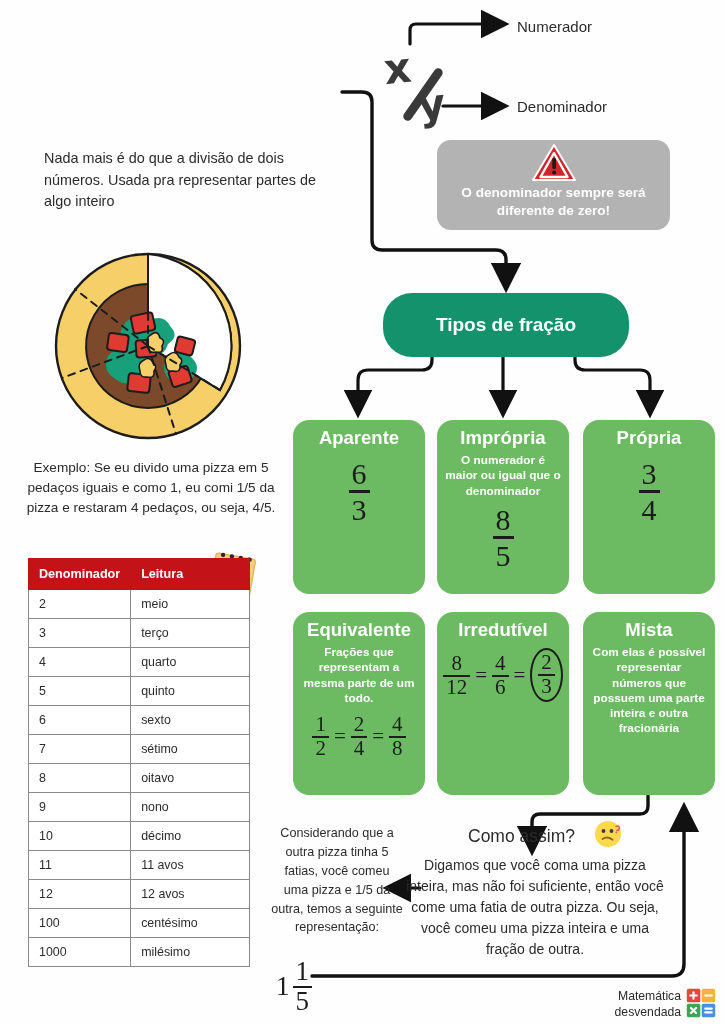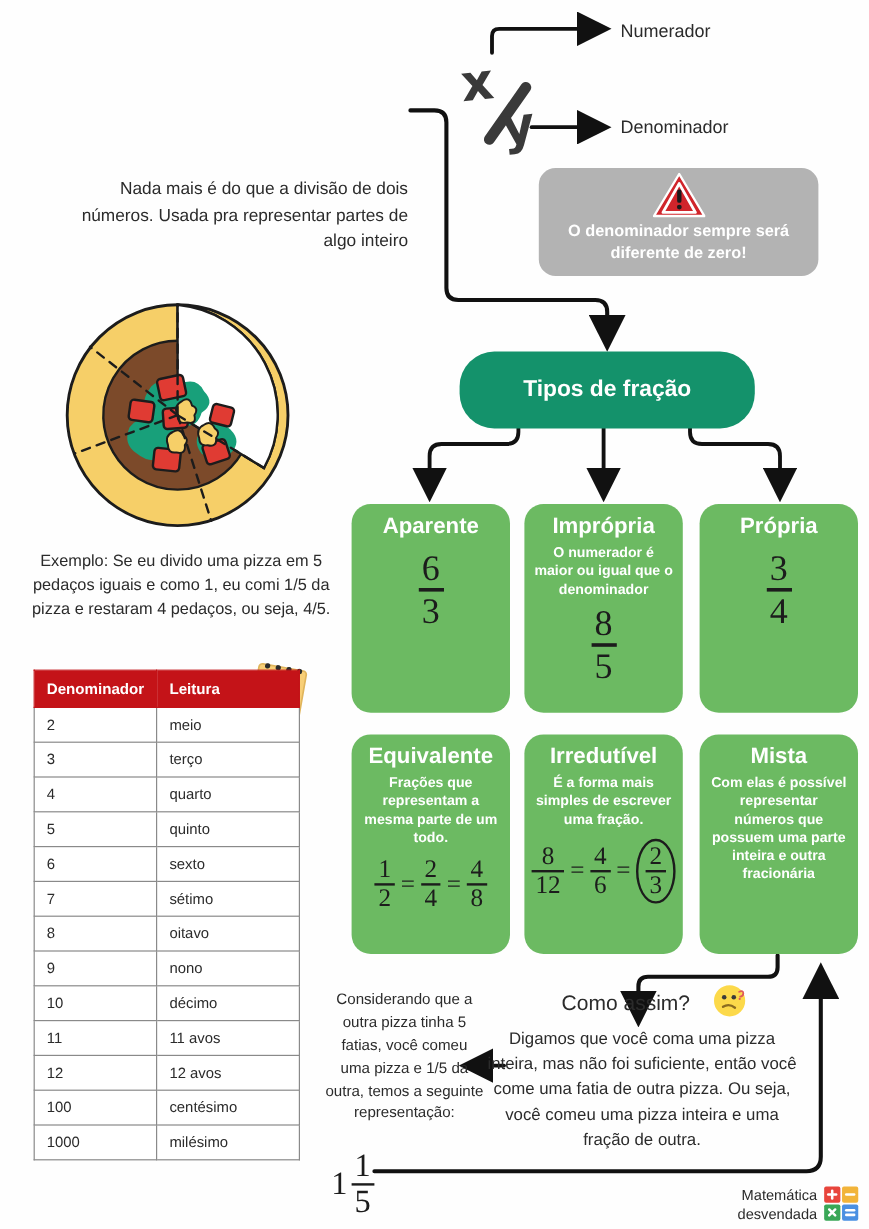--- a/index.html
+++ b/index.html
@@ -18,21 +18,21 @@
     display: flex; align-items: center; justify-content: center;
   }
   .title-box span {
     font-family: "Liberation Serif", serif;
     font-weight: bold; font-size: 31px; color: #111; letter-spacing: .5px;
   }
 
   
   .intro {
     position: absolute; left: 44px; top: 148px; width: 296px;
-    text-align: right; font-size: 14.4px; line-height: 1.5; color: #2b2b2b;
+    text-align: left; font-size: 14.4px; line-height: 1.5; color: #2b2b2b;
   }
 
   
   .xy { position: absolute; left: 382px; top: 28px; width: 90px; height: 110px; }
   .xy .lx {
     position: absolute; left: 2px; top: 16px;
     font-family: "DejaVu Sans", sans-serif; font-weight: bold; font-size: 42px;
     color: #3a3a3a; transform: rotate(-6deg);
   }
   .xy .ly {
@@ -53,21 +53,20 @@
     position: absolute; left: 517px; top: 98px;
     font-size: 15px; color: #2b2b2b;
   }
 
   
   .warn {
     position: absolute; left: 437px; top: 140px; width: 233px; height: 90px;
     background: #b3b3b3; border-radius: 14px;
     display: flex; flex-direction: column; align-items: center;
     padding-top: 4px;
-    margin-left: 12px;
   }
   .warn-text {
     text-align: center; color: #ffffff; font-weight: bold;
     font-size: 13.6px; line-height: 1.35; margin-top: 2px;
   }
 
   
   .pizza { position: absolute; left: 48px; top: 248px; width: 200px; height: 196px; }
 
   
@@ -384,21 +383,20 @@
       <span>=</span>
       <span class="frac">
         <span class="n">4</span>
         <span class="d">8</span>
       </span>
     </div>
   </div>
 
   <div class="card r2 c2">
     <div class="ct">Irredutível</div>
-    <div class="cd">É a forma mais simples de escrever uma fração.</div>
     <div class="eqrow">
       <span class="frac">
         <span class="n">8</span>
         <span class="d">12</span>
       </span>
       <span>=</span>
       <span class="frac">
         <span class="n">4</span>
         <span class="d">6</span>
       </span>

